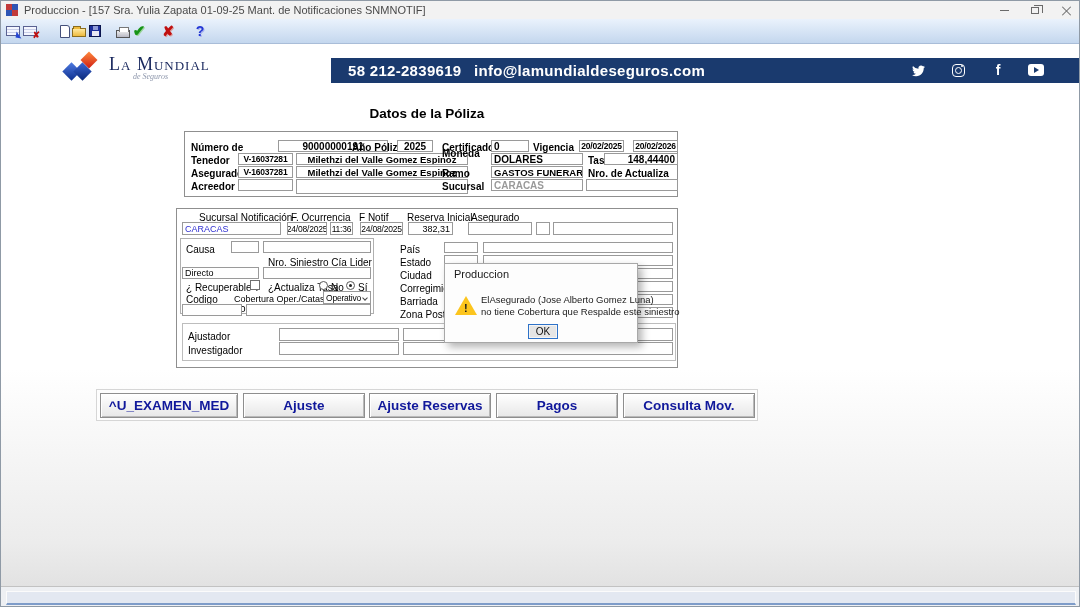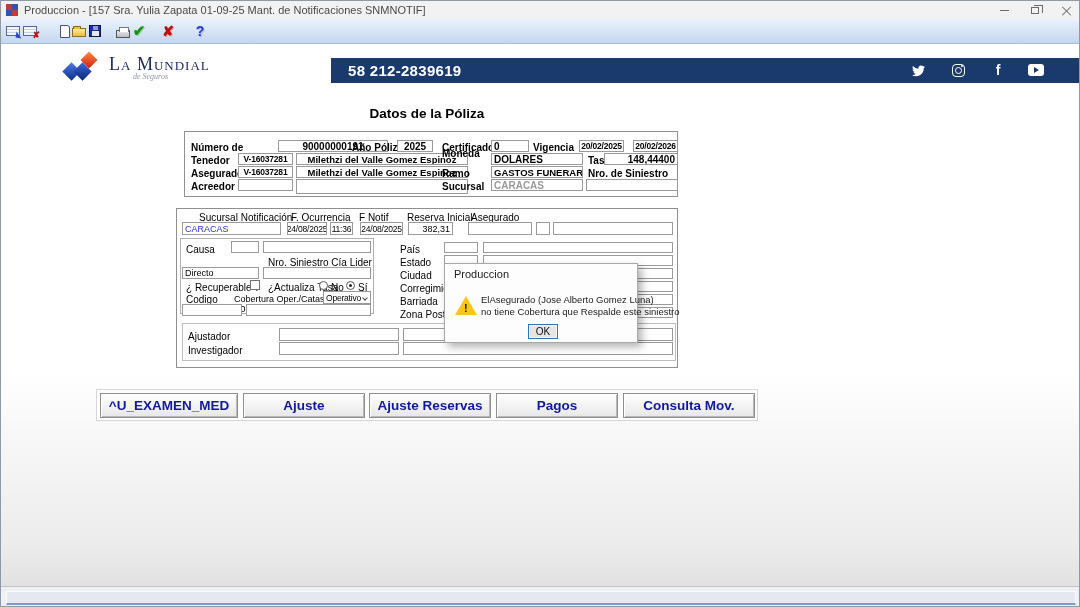--- a/index.html
+++ b/index.html
@@ -156,20 +156,21 @@
     <div class="abs brand-mark">
       <span class="diamond d-b1"></span>
         <span class="diamond d-b2"></span>
         <span class="diamond d-r"></span>
     </div>
     <div class="abs brand-name">La Mundial</div>
     <div class="abs brand-tag">de Seguros</div>
 
     <div class="abs navybar">
       <span class="navy-phone">58 212-2839619</span>
+      <span class="navy-email">info@lamundialdeseguros.com</span>
       <span class="social" style="left:577px;">
         <svg width="15" height="15" viewBox="0 0 24 24">
             <path fill="#ffffff" d="M22.46 6c-.77.35-1.6.58-2.46.69a4.3 4.3 0 0 0 1.88-2.37 8.59 8.59 0 0 1-2.72 1.04 4.28 4.28 0 0 0-7.29 3.9A12.14 12.14 0 0 1 3.05 4.8a4.28 4.28 0 0 0 1.32 5.71c-.7-.02-1.36-.21-1.93-.53v.05a4.28 4.28 0 0 0 3.43 4.19c-.36.1-.74.15-1.13.15-.28 0-.54-.03-.8-.08a4.29 4.29 0 0 0 4 2.98A8.6 8.6 0 0 1 1.6 19.13 12.13 12.13 0 0 0 8.16 21c7.88 0 12.2-6.53 12.2-12.2v-.56A8.7 8.7 0 0 0 22.46 6z"></path>
           </svg>
       </span>
       <span class="social" style="left:617px;">
           <span class="ig-box"></span>
         </span>
       <span class="social" style="left:657px;">
           <span class="fb-f">f</span>
@@ -199,21 +200,21 @@
     <span class="lbl" style="left:441px;top:104px;">Moneda</span>
     <div class="fld" style="left:490px;top:109px;width:92px;height:12px;">DOLARES</div>
     <span class="lbl" style="left:587px;top:111px;">Tasa</span>
     <div class="fld r" style="left:603px;top:109px;width:74px;height:12px;">148,44400</div>
 
     <span class="lbl" style="left:190px;top:124px;">Asegurado</span>
     <div class="fld c sm" style="left:237px;top:122px;width:55px;height:12px;">V-16037281</div>
     <div class="fld c" style="left:295px;top:122px;width:172px;height:12px;font-size:9.5px;">Milethzi del Valle Gomez Espinoz</div>
     <span class="lbl" style="left:441px;top:124px;">Ramo</span>
     <div class="fld" style="left:490px;top:122px;width:92px;height:12px;font-size:9.5px;">GASTOS FUNERARIO</div>
-    <span class="lbl" style="left:587px;top:124px;">Nro. de Siniestro</span>
+    <span class="lbl" style="left:587px;top:124px;">Nro. de Actualiza</span>
 
     <span class="lbl" style="left:190px;top:137px;">Acreedor</span>
     <div class="fld" style="left:237px;top:135px;width:55px;height:12px;"></div>
     <div class="fld" style="left:295px;top:135px;width:172px;height:15px;"></div>
     <span class="lbl" style="left:441px;top:137px;">Sucursal</span>
     <div class="fld gray-val" style="left:490px;top:135px;width:92px;height:12px;">CARACAS</div>
     <div class="fld" style="left:585px;top:135px;width:92px;height:12px;"></div>
 
     <div class="abs groupbox" style="left:175px;top:164px;width:502px;height:160px;"></div>
 

